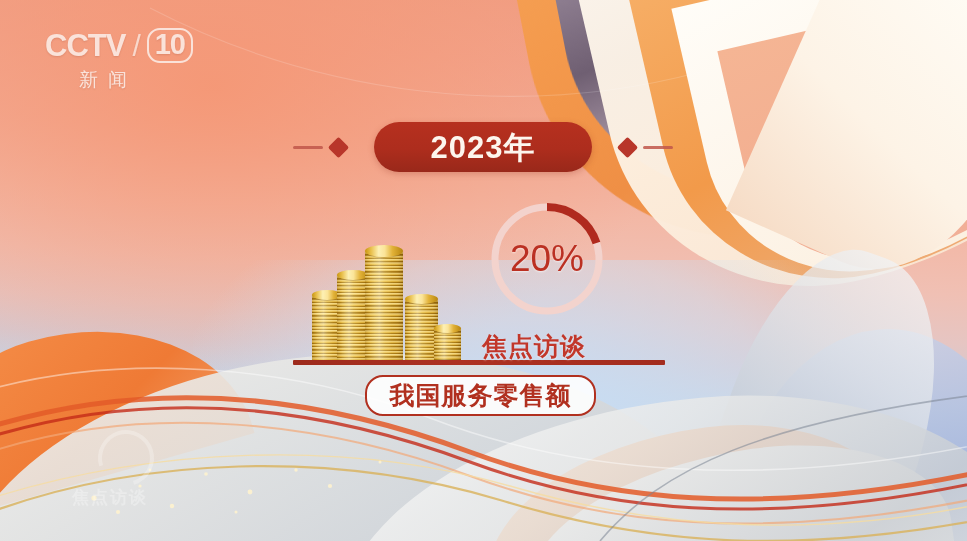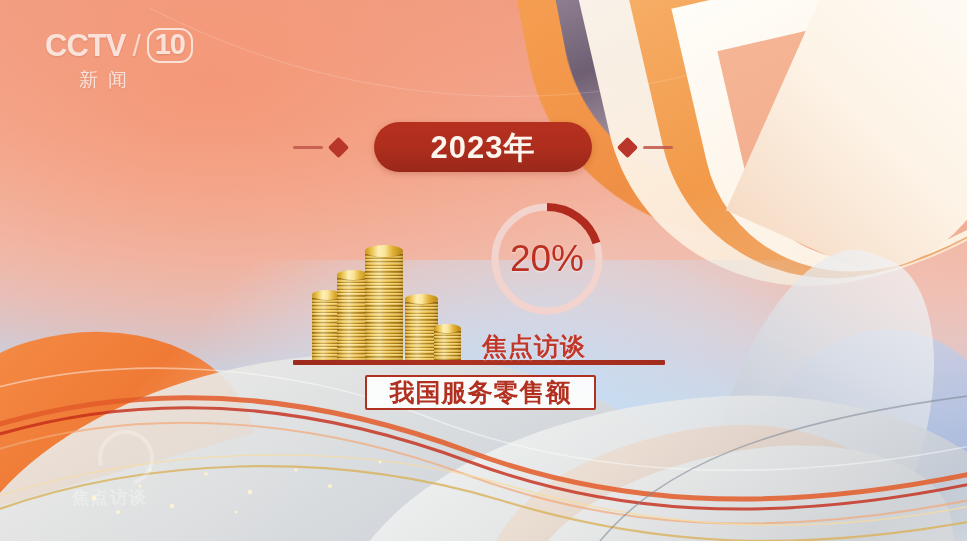--- a/index.html
+++ b/index.html
@@ -251,22 +251,22 @@
     border-radius:1px;
   }
 
   
   .growth-label{
     position:absolute;left:482px;top:330px;
     font-size:25px;font-weight:700;color:#c2372a;letter-spacing:1px;
     text-shadow:0 1px 2px rgba(255,255,255,.55);
   }
   .name-box{
-    position:absolute;left:365px;top:375px;width:231px;height:35px;
-    border:2px solid #b1301f;border-radius:2px;
+    position:absolute;left:365px;top:375px;width:231px;height:41px;
+    border:2px solid #b1301f;border-radius:18px;
     background:rgba(255,255,255,.88);
     display:flex;align-items:center;justify-content:center;
   }
   .name-box span{
     font-size:25px;font-weight:700;color:#b1301f;letter-spacing:1px;
     line-height:1;
   }
 </style>
 </head>
 <body>

